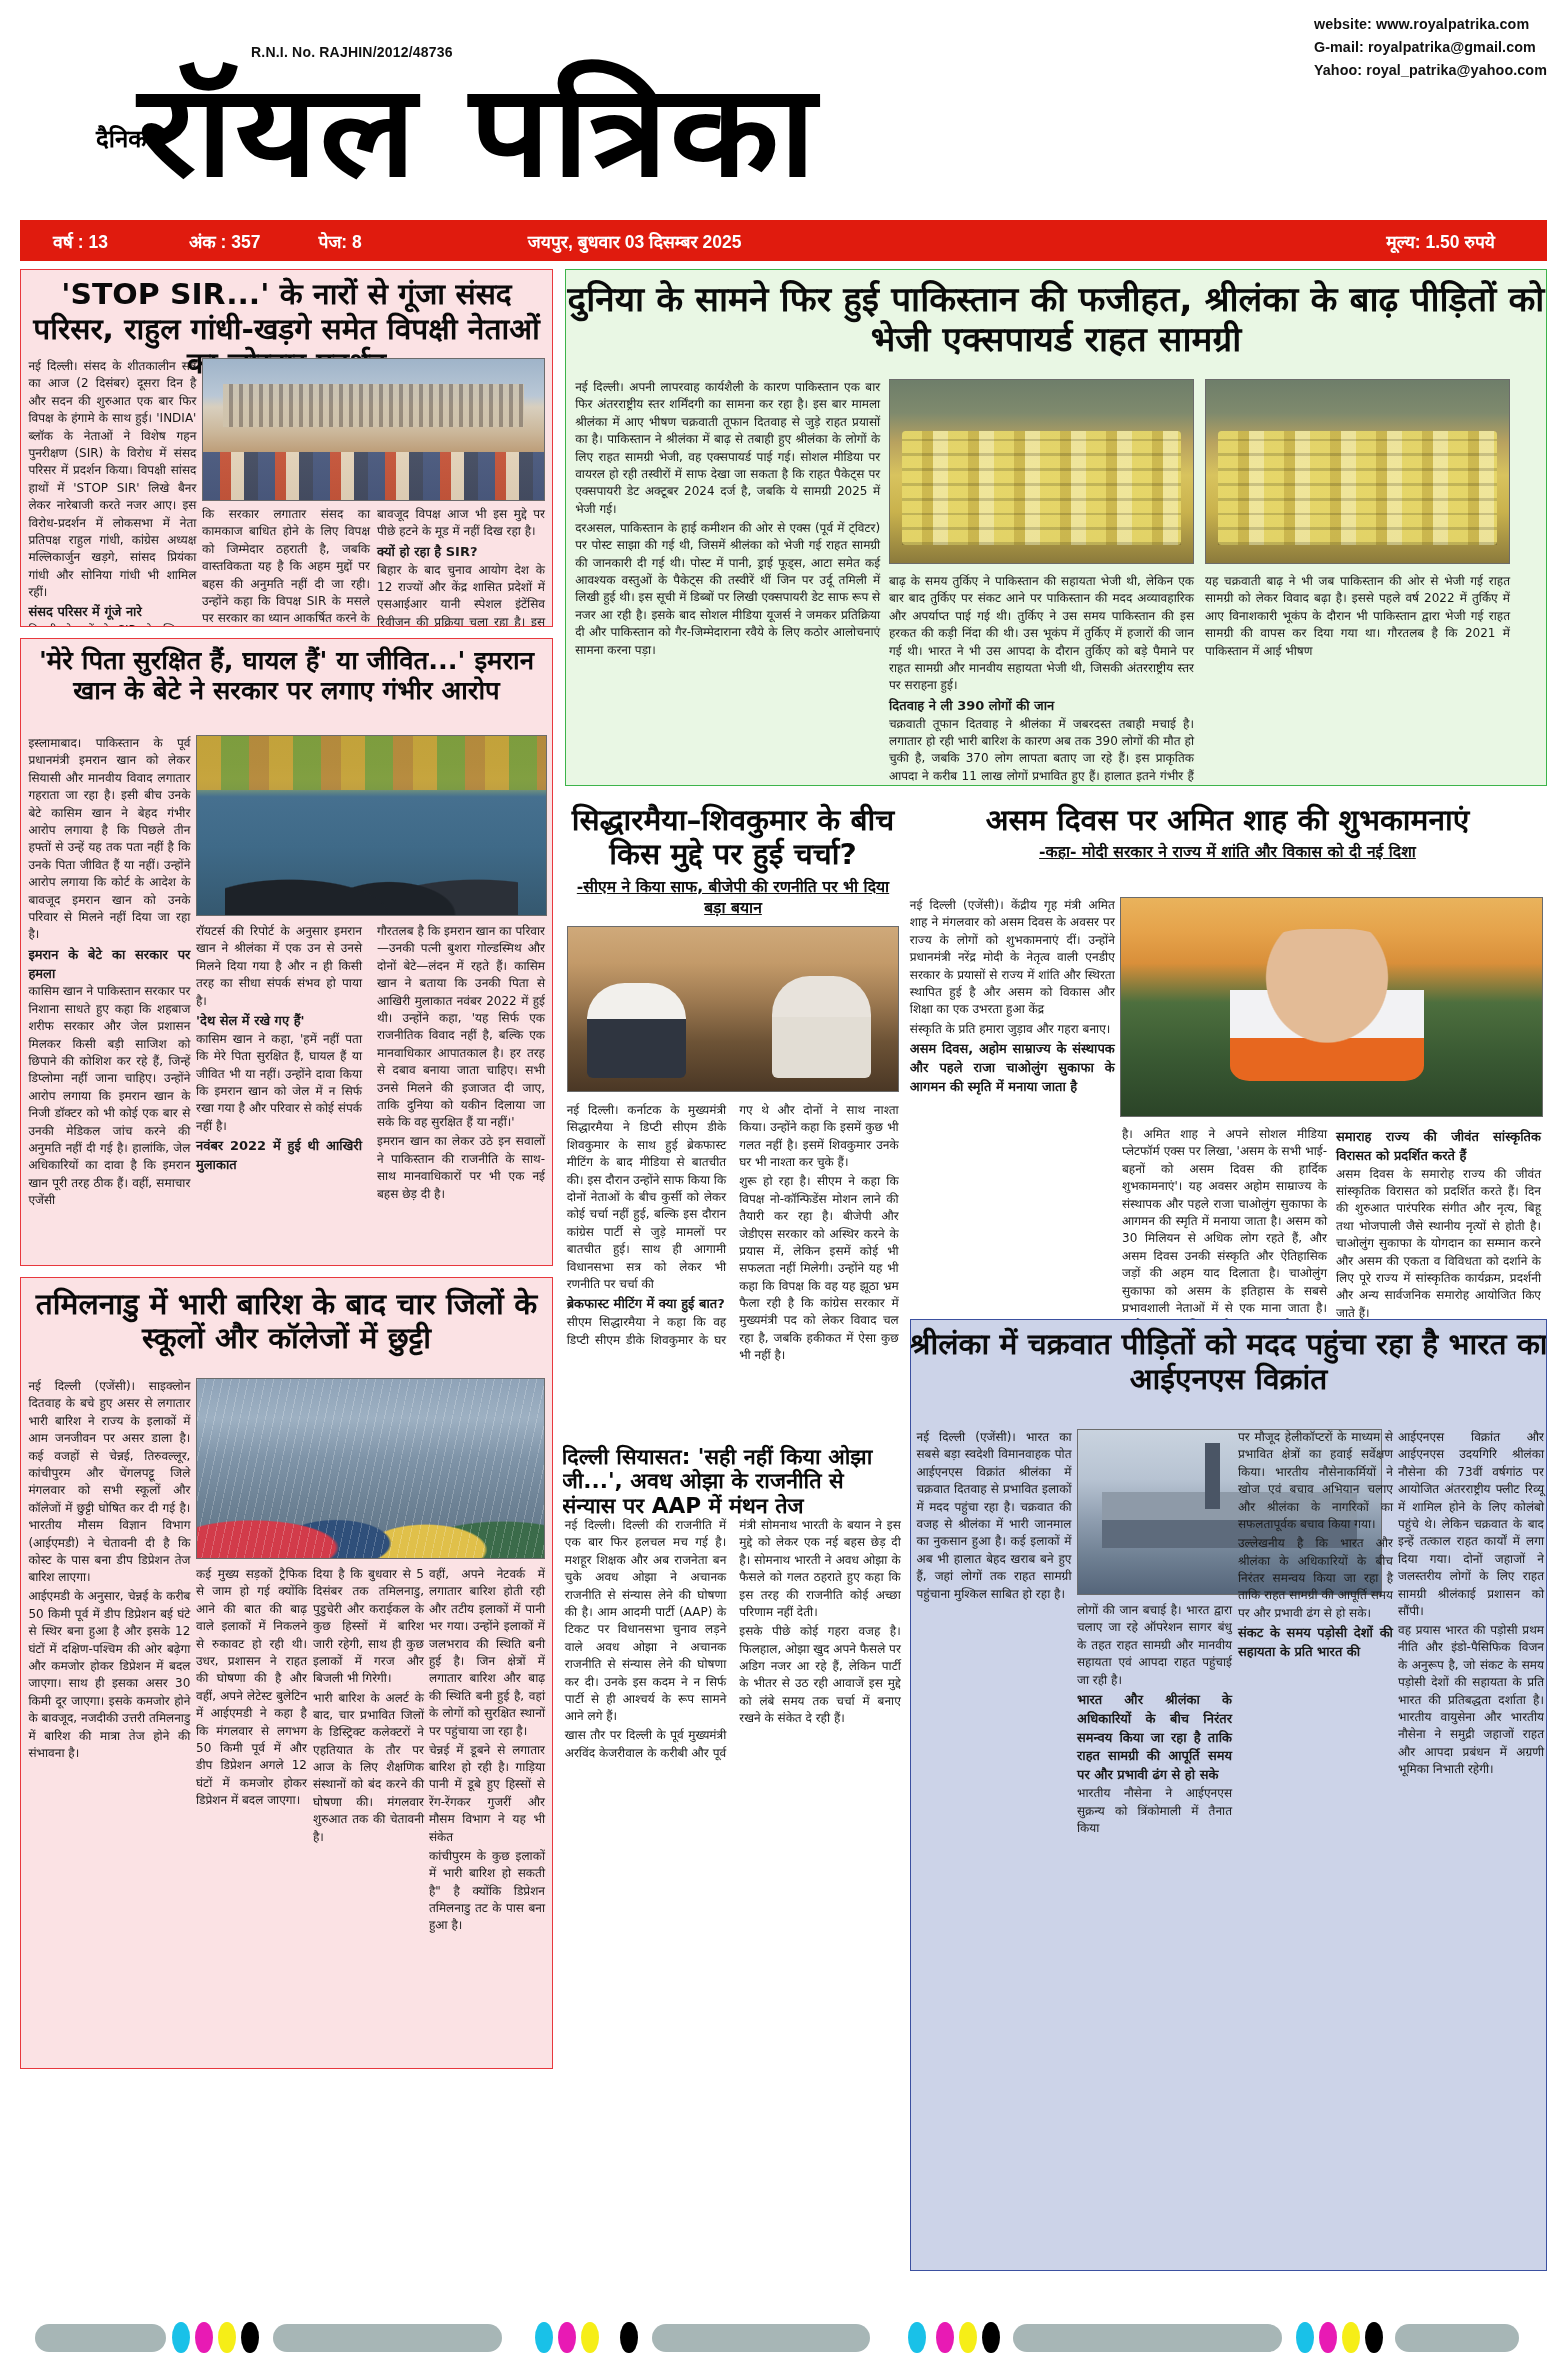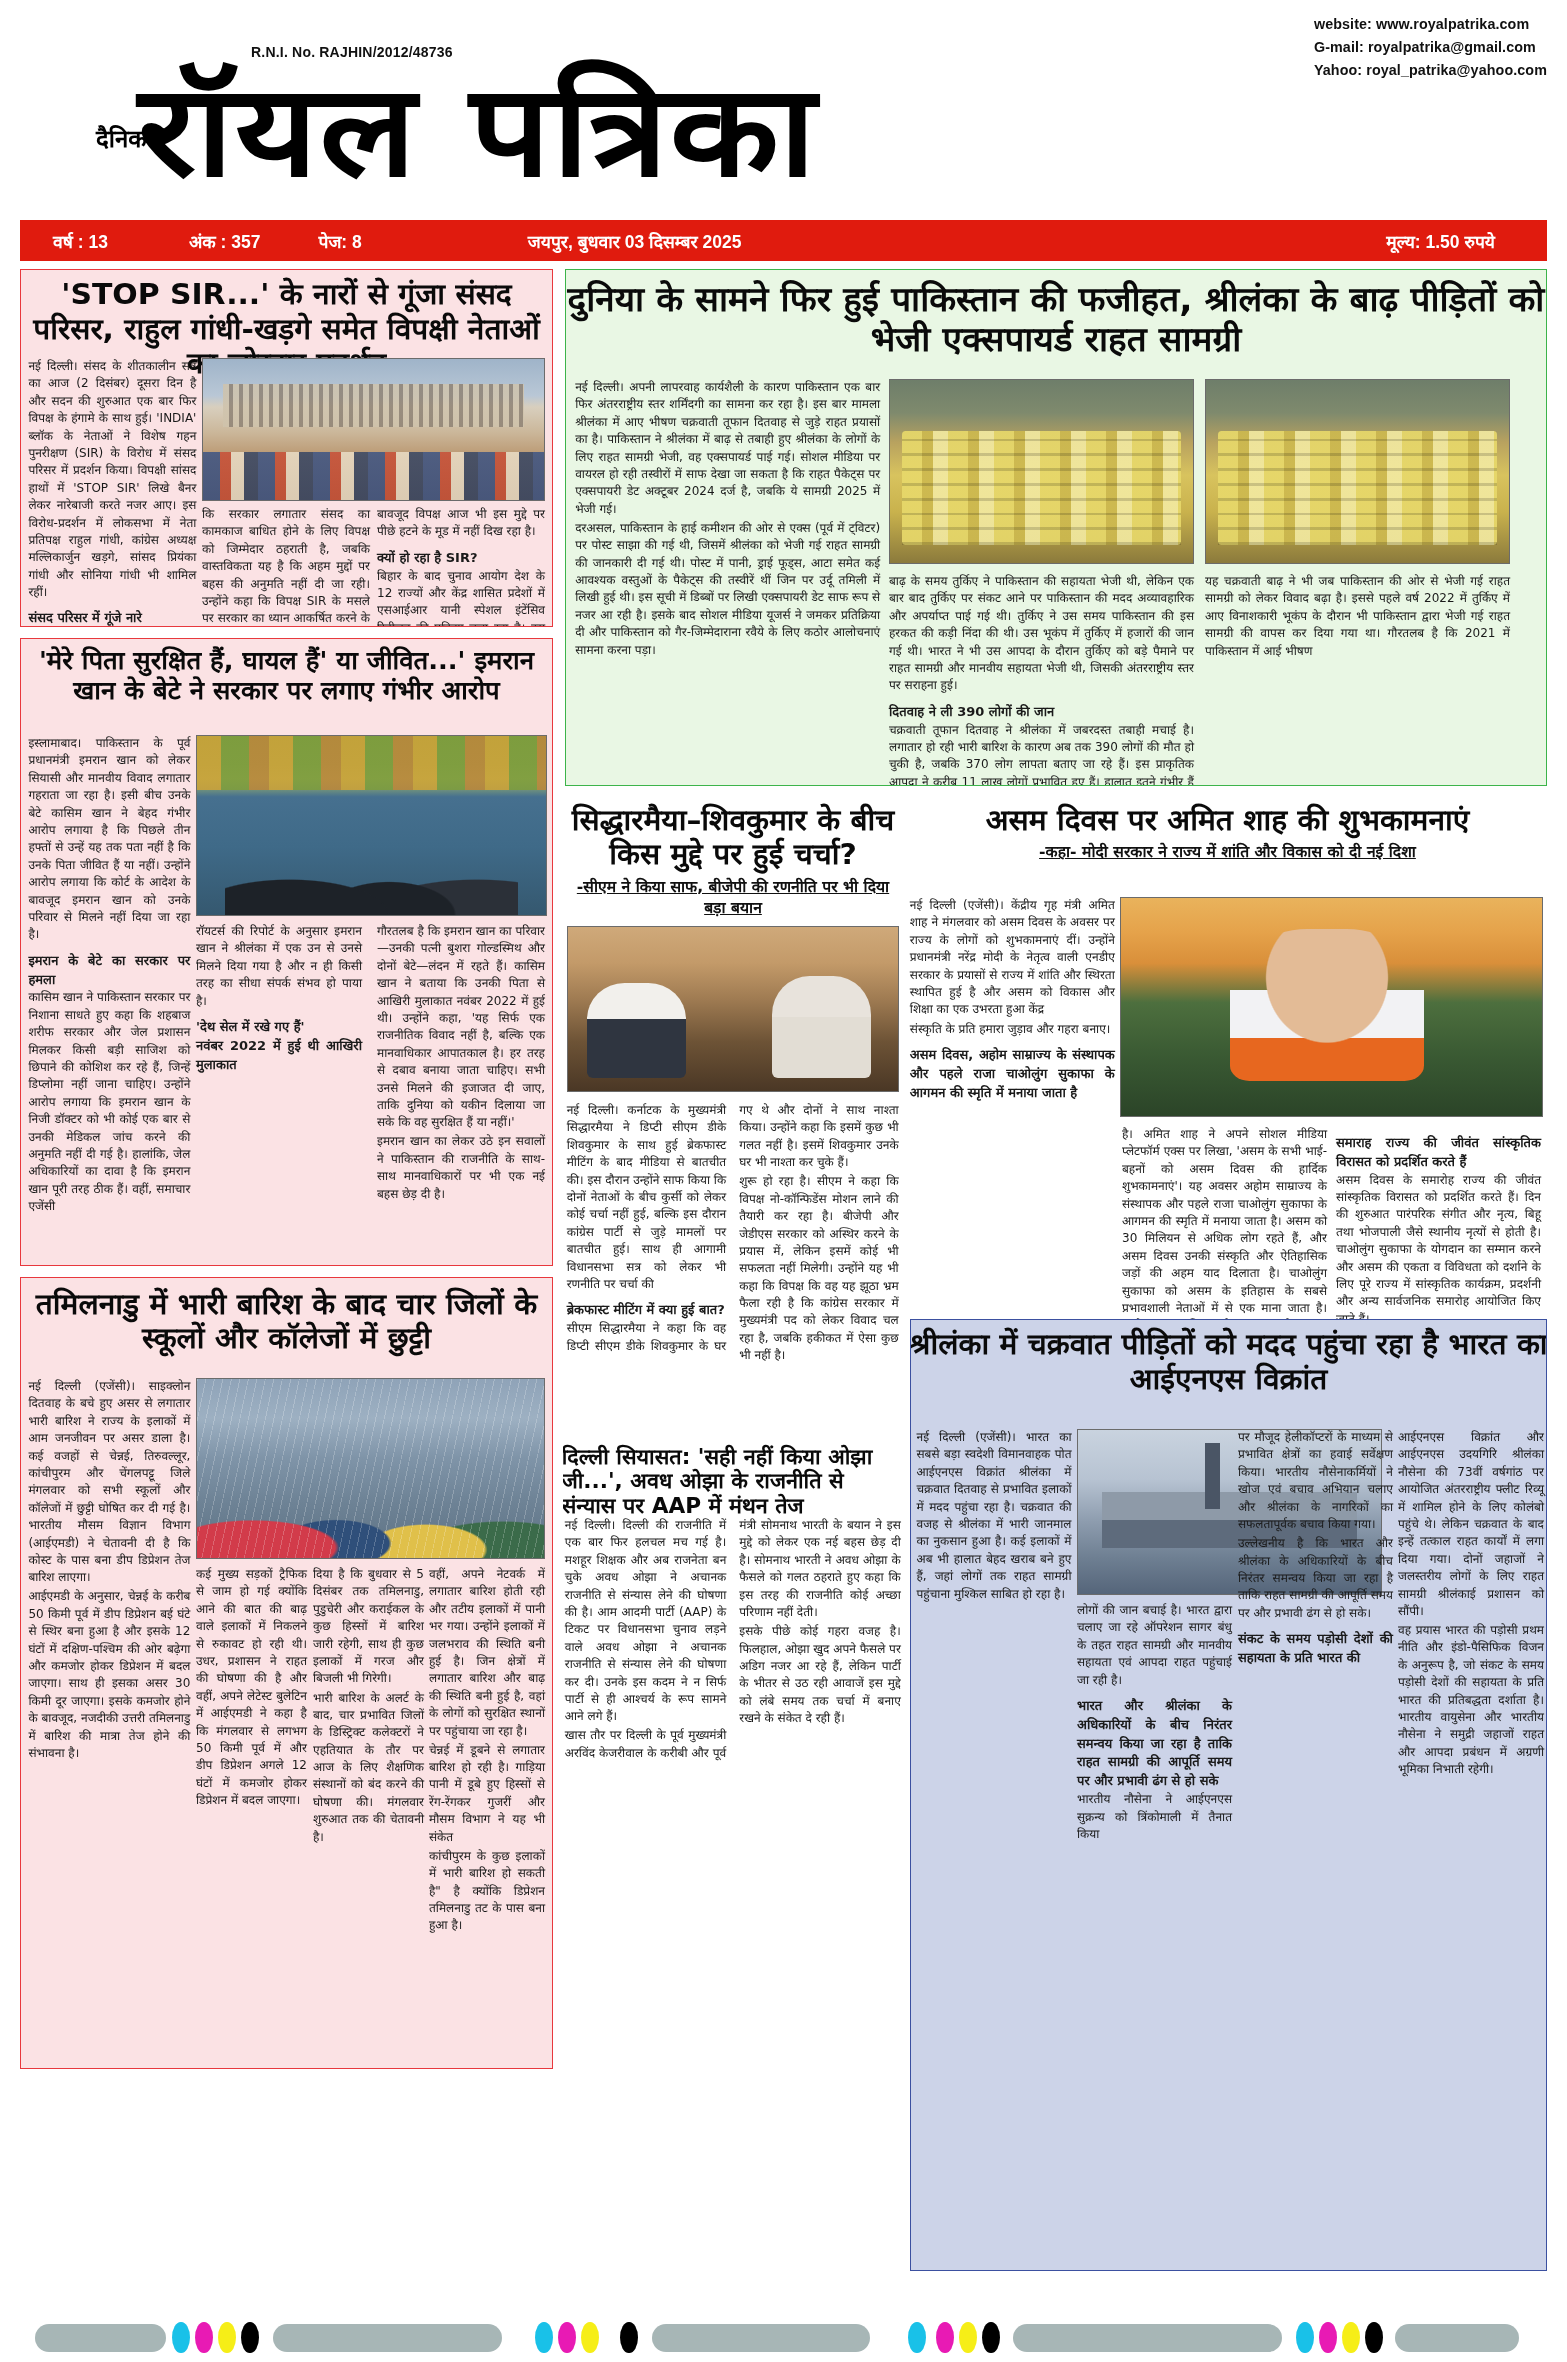--- a/index.html
+++ b/index.html
@@ -75,21 +75,21 @@
     text-align: center; color: #111; text-decoration: underline;
     line-height: 1.35; padding: 2.8px 3.7px 0;
   }
 
   
   .cols { column-gap: 13px; font-size: 12px; line-height: 1.45;
           text-align: justify; color: #1a1a1a;
           font-family: "DejaVu Sans", sans-serif; }
   .cols p { margin: 0 0 1.8px; }
   .c2 { column-count: 2; }
-  .sect { font-weight: 700; font-size: 13px; display:block; margin-top:8px; }
+  .sect { font-weight: 700; font-size: 13px; display:block; margin-top:2px; }
 
   
   .photo { position: relative; overflow: hidden; border: 0.9px solid #6b6b6b; }
   .ph-parliament {
     background:
       linear-gradient(180deg,#9fb4c9 0%,#b9c7d6 26%,#d8cfbe 34%,#cbb79a 52%,#b9966f 70%,#9d7a55 100%);
   }
   .ph-parliament::before{
     content:""; position:absolute; left:6%; top:18%; width:88%; height:30%;
     background: repeating-linear-gradient(90deg,#cfc3ac 0 6.5px,#8e8274 6.5px 10px);
@@ -284,20 +284,21 @@
       <div class="hl hl-md" style="padding:7.4px 5.5px 3.7px;">'मेरे पिता सुरक्षित हैं, घायल हैं' या जीवित...' इमरान खान के बेटे ने सरकार पर लगाए गंभीर आरोप</div>
       <div class="photo ph-boat" style="position:absolute; left:175px; top:96px; width:351px; height:181px;"></div>
       <div class="cols" style="position:absolute; left:7.4px; top:96px; width:162px; height:517px;">
         <p>इस्लामाबाद। पाकिस्तान के पूर्व प्रधानमंत्री इमरान खान को लेकर सियासी और मानवीय विवाद लगातार गहराता जा रहा है। इसी बीच उनके बेटे कासिम खान ने बेहद गंभीर आरोप लगाया है कि पिछले तीन हफ्तों से उन्हें यह तक पता नहीं है कि उनके पिता जीवित हैं या नहीं। उन्होंने आरोप लगाया कि कोर्ट के आदेश के बावजूद इमरान खान को उनके परिवार से मिलने नहीं दिया जा रहा है।</p>
         <span class="sect">इमरान के बेटे का सरकार पर हमला</span>
         <p>कासिम खान ने पाकिस्तान सरकार पर निशाना साधते हुए कहा कि शहबाज शरीफ सरकार और जेल प्रशासन मिलकर किसी बड़ी साजिश को छिपाने की कोशिश कर रहे हैं, जिन्हें डिप्लोमा नहीं जाना चाहिए। उन्होंने आरोप लगाया कि इमरान खान के निजी डॉक्टर को भी कोई एक बार से उनकी मेडिकल जांच करने की अनुमति नहीं दी गई है। हालांकि, जेल अधिकारियों का दावा है कि इमरान खान पूरी तरह ठीक हैं। वहीं, समाचार एजेंसी</p>
       </div>
       <div class="cols" style="position:absolute; left:175px; top:284px; width:166px; height:329px;">
         <p>रॉयटर्स की रिपोर्ट के अनुसार इमरान खान ने श्रीलंका में एक उन से उनसे मिलने दिया गया है और न ही किसी तरह का सीधा संपर्क संभव हो पाया है।</p>
         <span class="sect">'देथ सेल में रखे गए हैं'</span>
+        <p>कासिम खान ने कहा, 'हमें नहीं पता कि मेरे पिता सुरक्षित हैं, घायल हैं या जीवित भी या नहीं। उन्होंने दावा किया कि इमरान खान को जेल में न सिर्फ रखा गया है और परिवार से कोई संपर्क नहीं है।</p>
         <p class="sect">नवंबर 2022 में हुई थी आखिरी मुलाकात</p>
       </div>
       <div class="cols" style="position:absolute; left:356px; top:284px; width:168px; height:329px;">
         <p>गौरतलब है कि इमरान खान का परिवार—उनकी पत्नी बुशरा गोल्डस्मिथ और दोनों बेटे—लंदन में रहते हैं। कासिम खान ने बताया कि उनकी पिता से आखिरी मुलाकात नवंबर 2022 में हुई थी। उन्होंने कहा, 'यह सिर्फ एक राजनीतिक विवाद नहीं है, बल्कि एक मानवाधिकार आपातकाल है। हर तरह से दबाव बनाया जाता चाहिए। सभी उनसे मिलने की इजाजत दी जाए, ताकि दुनिया को यकीन दिलाया जा सके कि वह सुरक्षित हैं या नहीं।'</p>
         <p>इमरान खान का लेकर उठे इन सवालों ने पाकिस्तान की राजनीति के साथ-साथ मानवाधिकारों पर भी एक नई बहस छेड़ दी है।</p>
       </div>
     </div>
 
     <div class="box white" style="left:543px; top:1172px; width:340px; height:831px;">
       <div class="hl hl-sm hl-left" style="padding:3.7px 3.7px 3.7px;">दिल्ली सियासत: 'सही नहीं किया ओझा जी...', अवध ओझा के राजनीति से संन्यास पर AAP में मंथन तेज</div>

